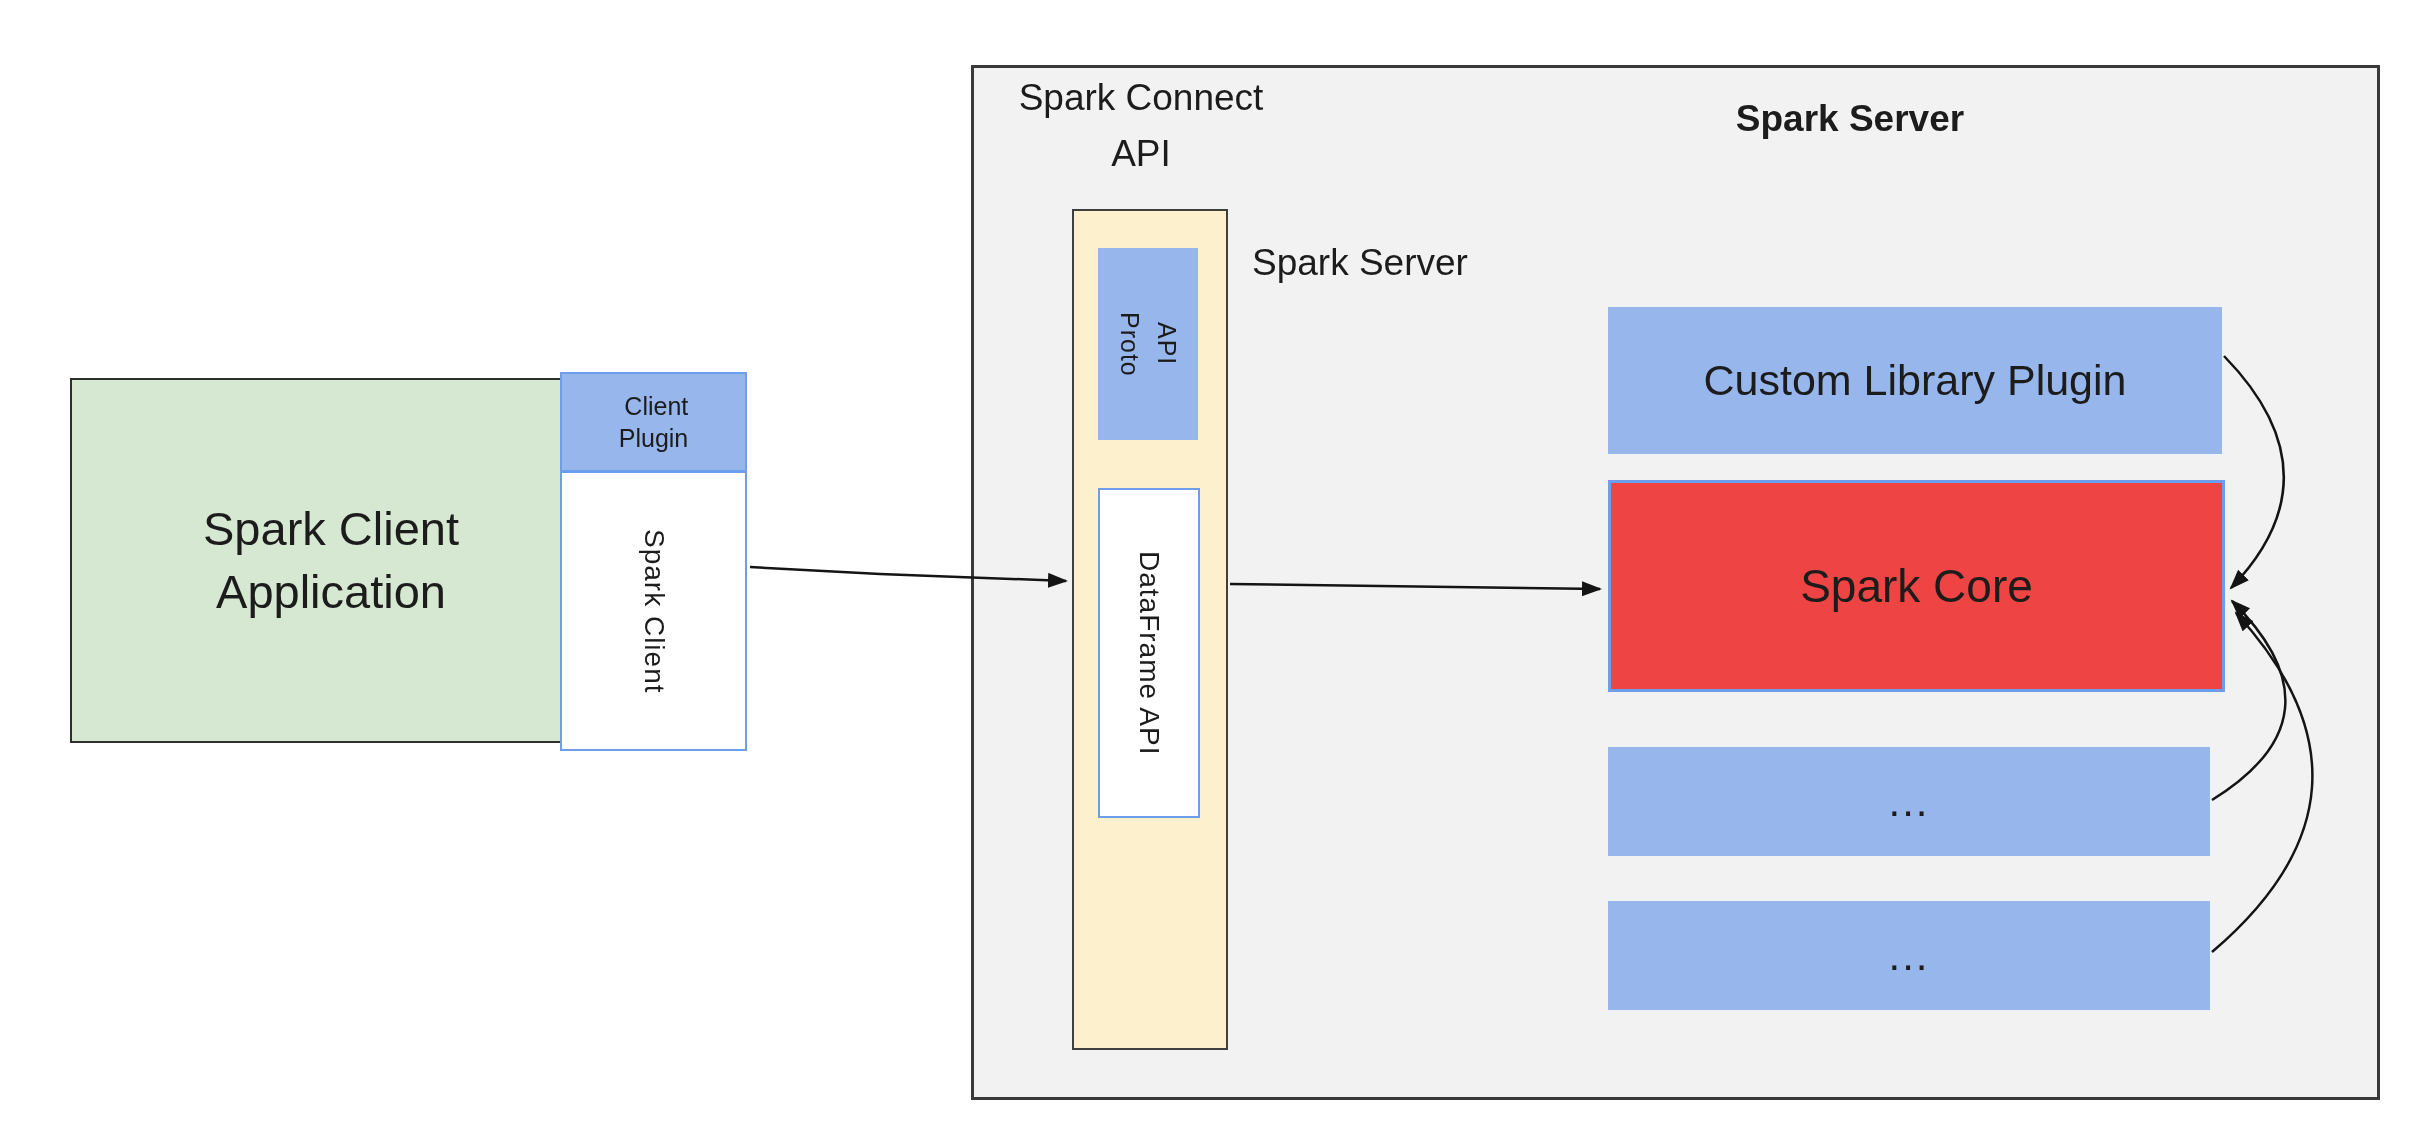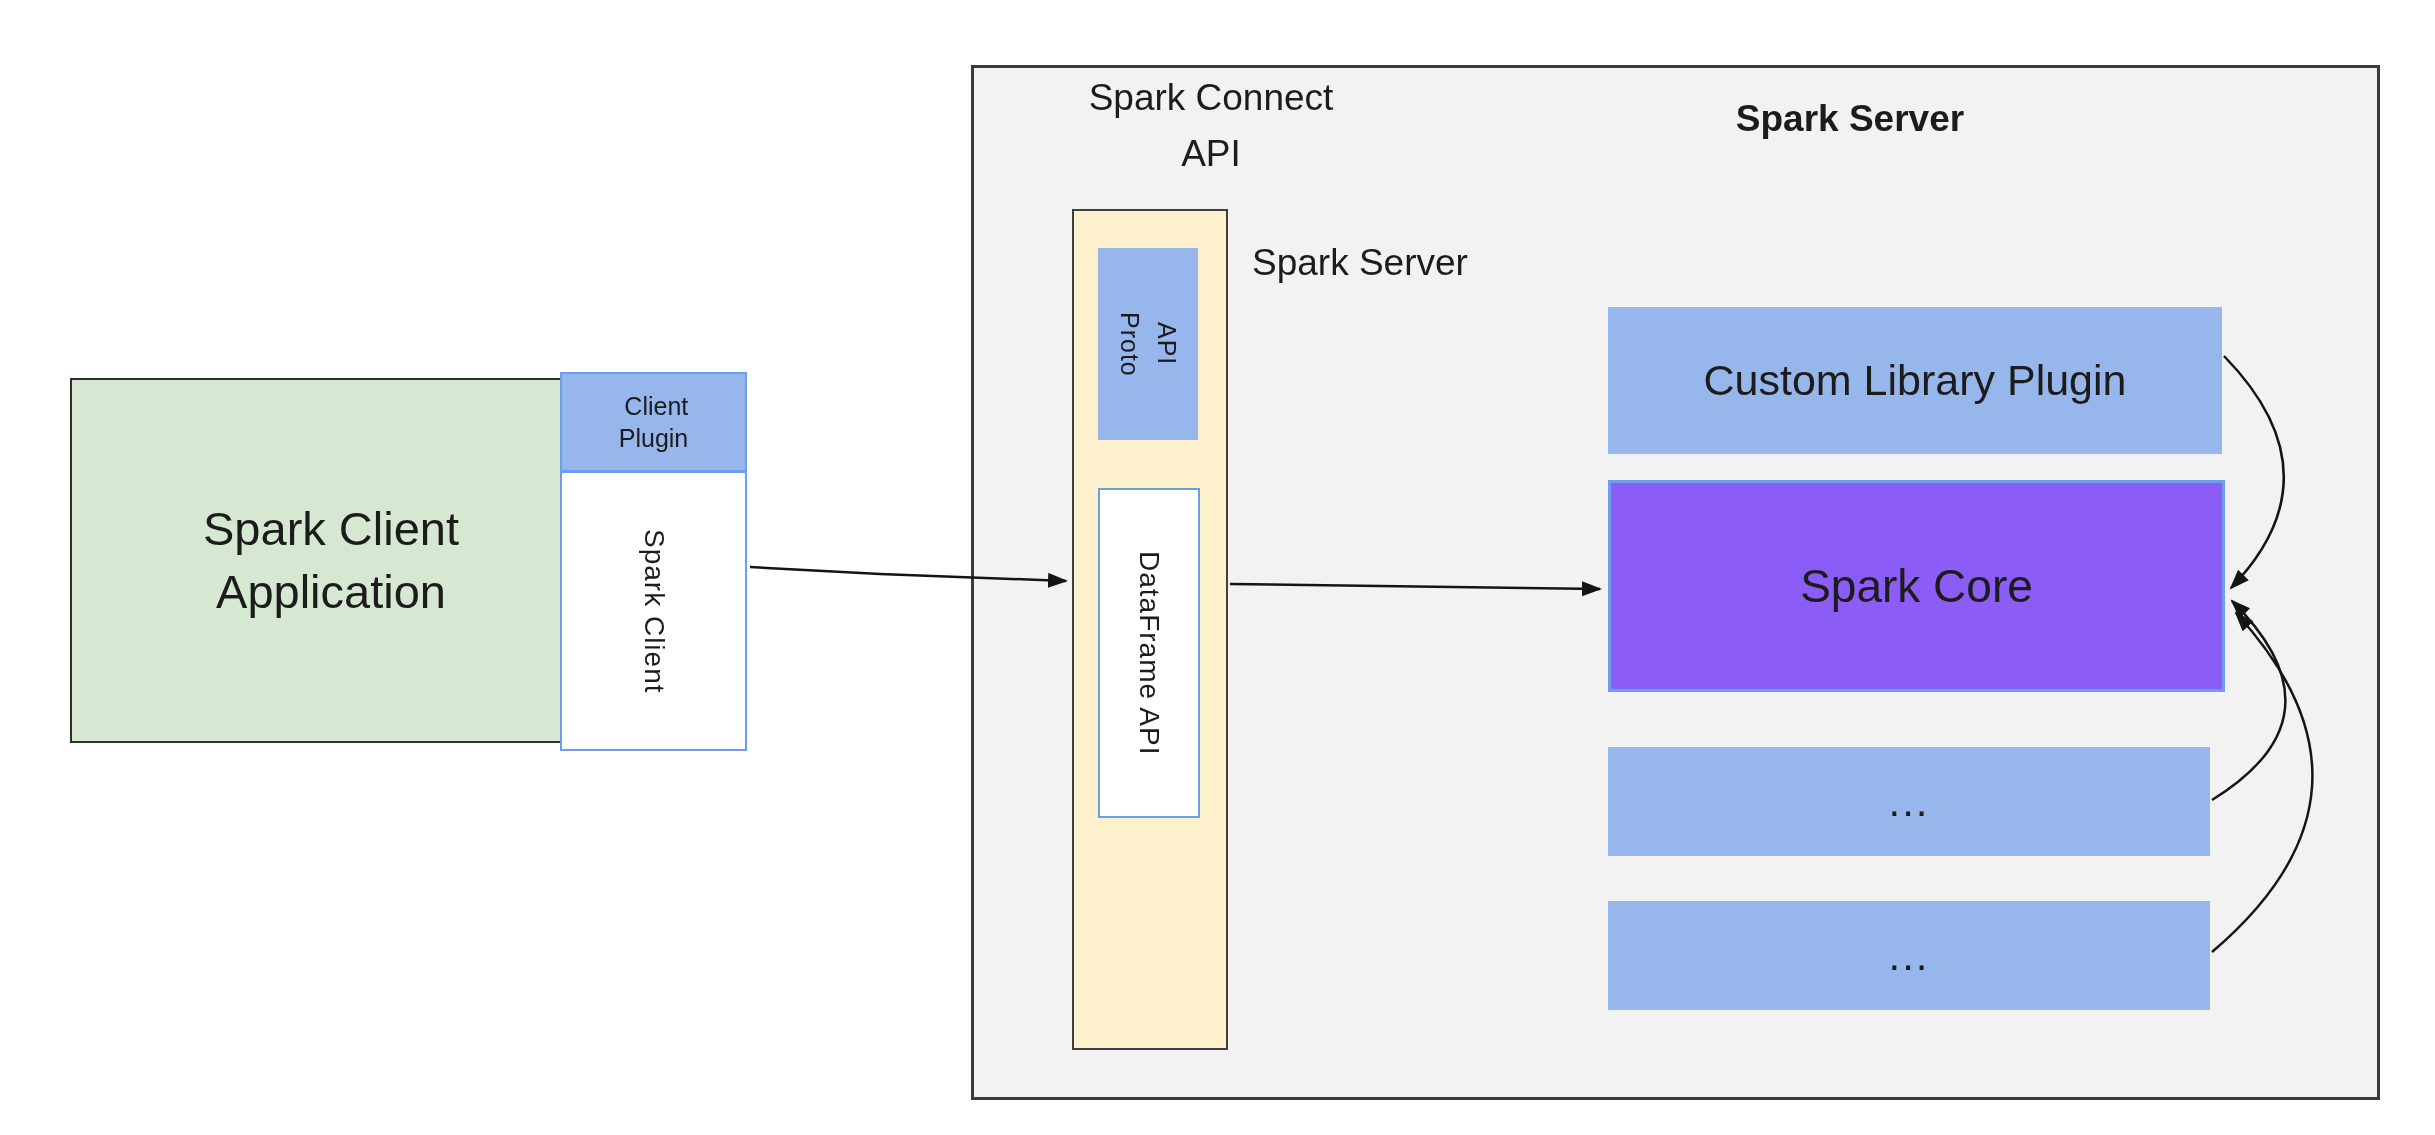--- a/index.html
+++ b/index.html
@@ -18,30 +18,30 @@
   .green-box{left:70px;top:378px;width:522px;height:365px;background:var(--green-fill);border:2px solid #2e2e2e;z-index:1;}
   .green-box .label{font-size:47px;line-height:1.32;text-align:center;}
 
   .package-box{left:560px;top:372px;width:187px;height:100px;background:var(--blue-fill);border:2px solid var(--blue-border);z-index:2;}
   .package-box .label{font-size:25px;line-height:1.3;text-align:right;}
 
   .sparkclient-box{left:560px;top:471px;width:187px;height:280px;background:#ffffff;border:2px solid var(--blue-border);z-index:2;font-size:28px;}
 
   .gray-box{left:971px;top:65px;width:1409px;height:1035px;background:var(--gray-fill);border:3px solid var(--dark-border);z-index:0;}
 
-  .connect-title{left:1031px;top:70px;width:360px;font-size:37px;line-height:1.5;text-align:center;z-index:3;}
+  .connect-title{left:961px;top:70px;width:360px;font-size:37px;line-height:1.5;text-align:center;z-index:3;}
   .server-title{left:1650px;top:98px;width:400px;font-size:37px;font-weight:bold;text-align:center;z-index:3;}
 
   .yellow-box{left:1072px;top:209px;width:156px;height:841px;background:var(--yellow-fill);border:2px solid #3f3f3f;z-index:1;}
   .proto-box{left:1098px;top:248px;width:100px;height:192px;background:var(--blue-fill);z-index:2;gap:8px;font-size:25px;}
   .dataframe-box{left:1098px;top:488px;width:102px;height:330px;background:#ffffff;border:2px solid var(--blue-border);z-index:2;font-size:28px;}
   .library-label{left:1252px;top:236px;font-size:37px;line-height:1.45;z-index:2;}
 
   .plugin-box{left:1608px;top:279px;width:614px;height:147px;background:var(--blue-fill);z-index:2;font-size:43px;margin-top:28px;}
-  .core-box{left:1608px;top:480px;width:617px;height:212px;background:#8b5cf6;border:3px solid var(--blue-border);z-index:2;font-size:46px;}
+  .core-box{left:1608px;top:480px;width:617px;height:212px;background:#ef4444;border:3px solid var(--blue-border);z-index:2;font-size:46px;}
   .dots-box{width:602px;height:109px;background:var(--blue-fill);z-index:2;font-size:42px;letter-spacing:2px;}
   .dots-1{left:1608px;top:747px;}
   .dots-2{left:1608px;top:901px;}
 
   #arrows{position:absolute;left:0;top:0;z-index:10;pointer-events:none;}
 </style>
 </head>
 <body>
 
 <div id="canvas">

